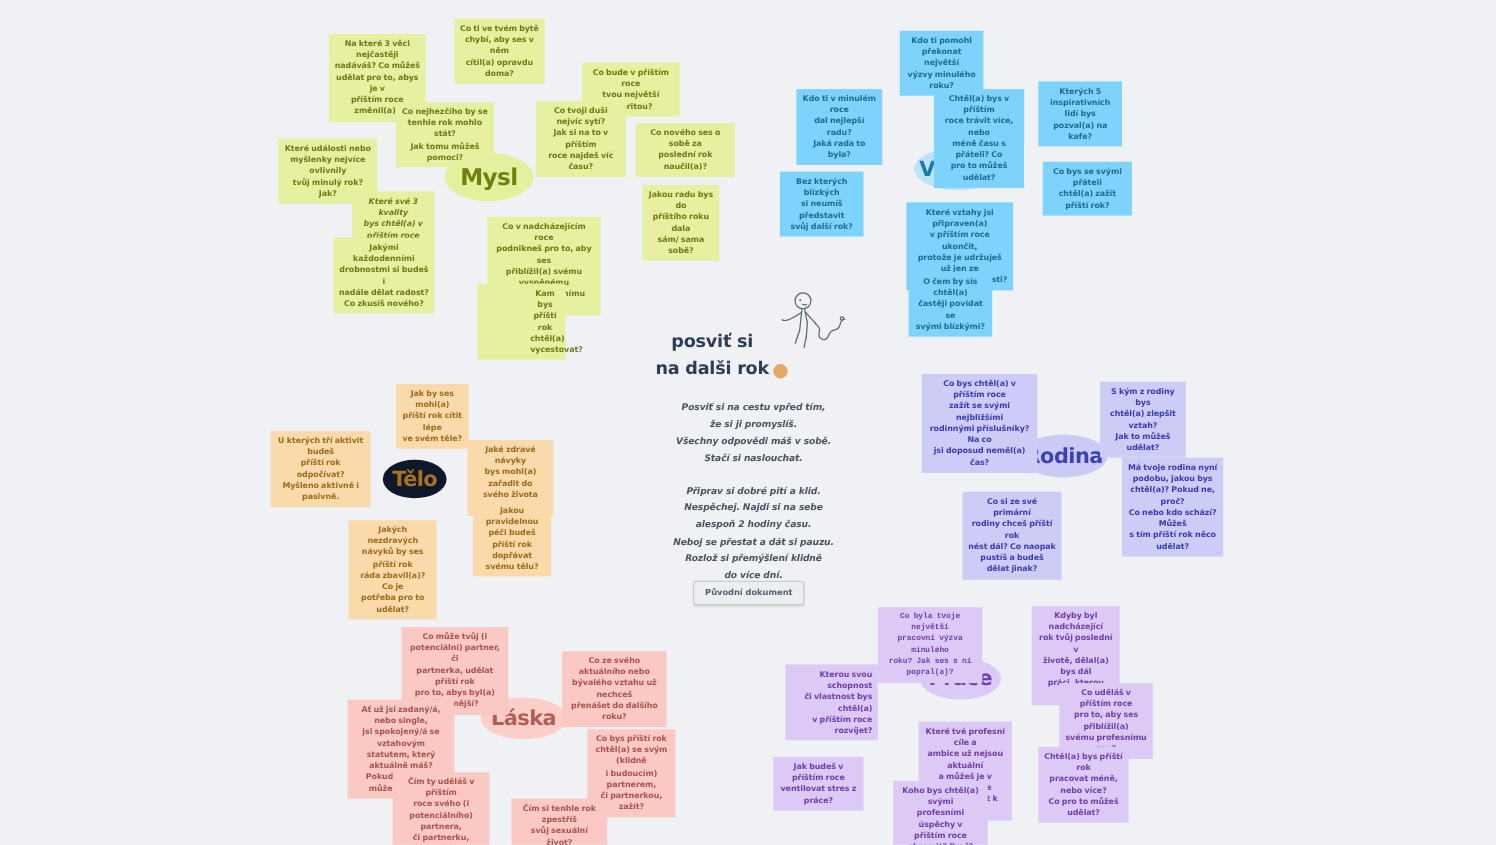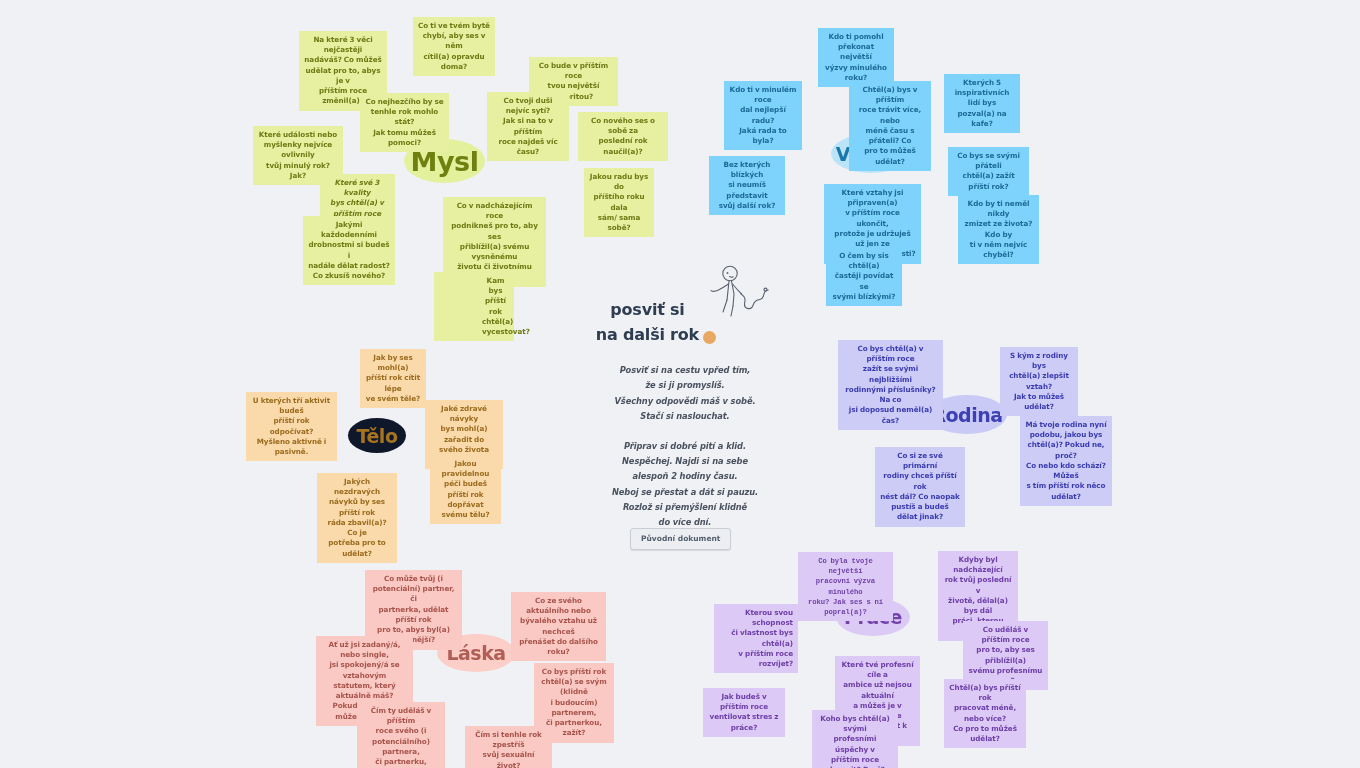--- a/index.html
+++ b/index.html
@@ -113,21 +113,21 @@
     font-size: 7.5px;
     font-weight: bold;
     cursor: pointer;
     white-space: nowrap;
   }
 </style>
 </head>
 <body style="background: rgb(240, 241, 244);">
 
 <div id="canvas">
-    <div class="hub hub-mysl" style="left: 404px; top: 139px; width: 81px; height: 44px; font-size: 27px;">Mysl</div>
+    <div class="hub hub-mysl" style="left: 404px; top: 139px; width: 81px; height: 44px; font-size: 21px;">Mysl</div>
     <div class="note c-mysl" style="left: 299px; top: 31px; width: 88px;">Na které 3 věci nejčastěji
 nadáváš? Co můžeš
 udělat pro to, abys je v
 příštím roce změnil(a)?</div>
     <div class="note c-mysl" style="left: 413px; top: 17px; width: 82px;">Co ti ve tvém bytě
 chybí, aby ses v něm
 cítil(a) opravdu doma?</div>
     <div class="note c-mysl" style="left: 529px; top: 57px; width: 89px;">Co bude v příštím roce
 tvou největší prioritou?</div>
     <div class="note c-mysl" style="left: 360px; top: 93px; width: 89px;">Co nejhezčího by se
@@ -148,21 +148,21 @@
 příštího roku dala
 sám/ sama sobě?</div>
     <div class="note c-mysl" style="left: 443px; top: 197px; width: 103px;">Co v nadcházejícím roce
 podnikneš pro to, aby ses
 přiblížil(a) svému vysněnému
 životu či životnímu poslání?</div>
     <div class="note c-mysl" style="left: 303px; top: 216px; width: 92px;">Jakými každodenními
 drobnostmi si budeš i
 nadále dělat radost?
 Co zkusíš nového?</div>
-    <div class="note c-mysl" style="left: 434px; top: 272px; width: 80px; padding-left: 48px;">Kam bys příští rok
+    <div class="note c-mysl" style="left: 434px; top: 258px; width: 80px; padding-left: 48px;">Kam bys příští rok
 chtěl(a) vycestovat?</div>
     <div class="hub hub-vztahy" style="left: 831px; top: 134px; width: 80px; height: 39px; font-size: 19px;">Vztahy</div>
     <div class="note c-vztahy" style="left: 818px; top: 28px; width: 76px;">Kdo ti pomohl
 překonat největší
 výzvy minulého roku?</div>
     <div class="note c-vztahy" style="left: 724px; top: 81px; width: 78px;">Kdo ti v minulém roce
 dal nejlepší radu?
 Jaká rada to byla?</div>
     <div class="note c-vztahy" style="left: 849px; top: 81px; width: 82px;">Chtěl(a) bys v příštím
 roce trávit více, nebo
@@ -173,23 +173,20 @@
 pozval(a) na kafe?</div>
     <div class="note c-vztahy" style="left: 709px; top: 156px; width: 76px;">Bez kterých blízkých
 si neumíš představit
 svůj další rok?</div>
     <div class="note c-vztahy" style="left: 948px; top: 147px; width: 81px;">Co bys se svými přáteli
 chtěl(a) zažít příští rok?</div>
     <div class="note c-vztahy" style="left: 824px; top: 184px; width: 97px;">Které vztahy jsi připraven(a)
 v příštím roce ukončit,
 protože je udržuješ už jen ze
 zvyku či z povinnosti?</div>
-    <div class="note c-vztahy" style="left: 958px; top: 195px; width: 81px;">Kdo by ti neměl nikdy
-zmizet ze života? Kdo by
-ti v něm nejvíc chyběl?</div>
     <div class="note c-vztahy" style="left: 826px; top: 247px; width: 76px;">O čem by sis chtěl(a)
 častěji povídat se
 svými blízkými?</div>
     <div class="hub hub-rodina" style="left: 927px; top: 395px; width: 80px; height: 39px; font-size: 19px;">Rodina</div>
     <div class="note c-rodina" style="left: 838px; top: 340px; width: 105px;">Co bys chtěl(a) v příštím roce
 zažít se svými nejbližšími
 rodinnými příslušníky? Na co
 jsi doposud neměl(a) čas?</div>
     <div class="note c-rodina" style="left: 1000px; top: 347px; width: 78px;">S kým z rodiny bys
 chtěl(a) zlepšit vztah?

